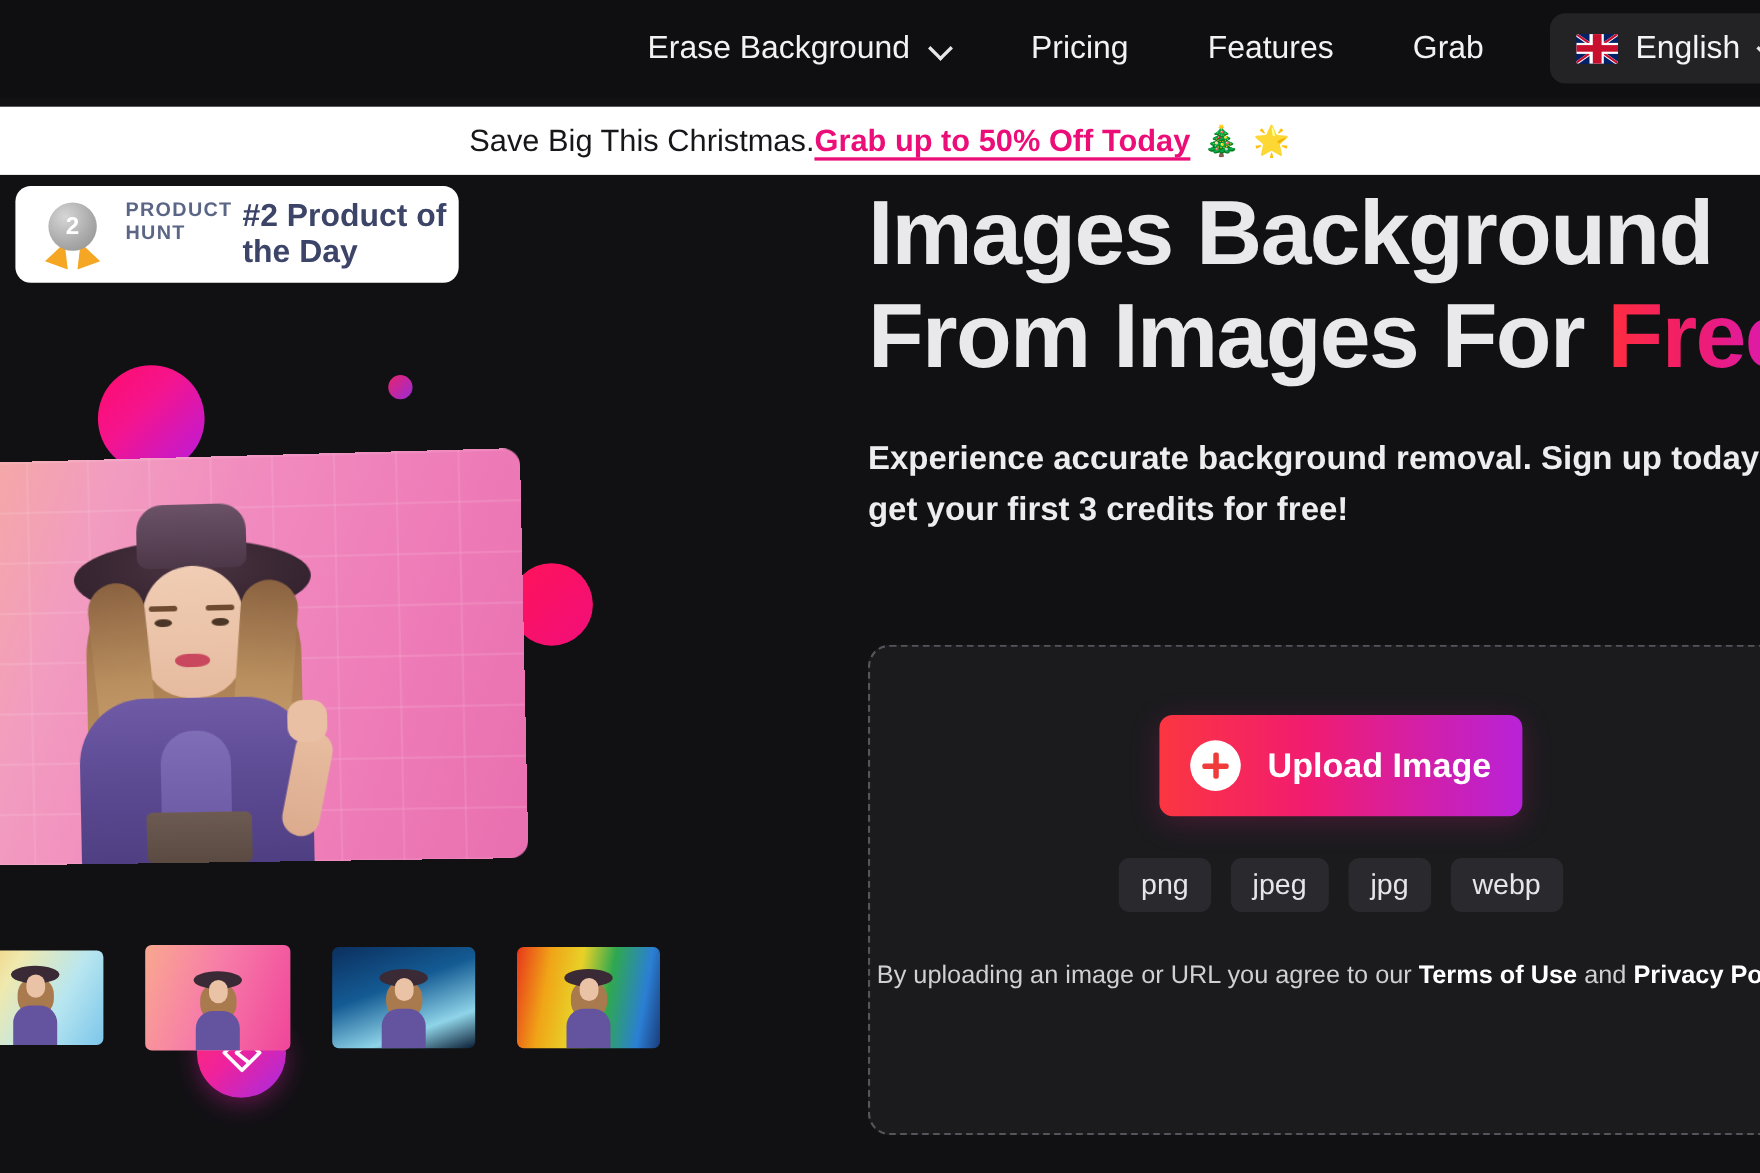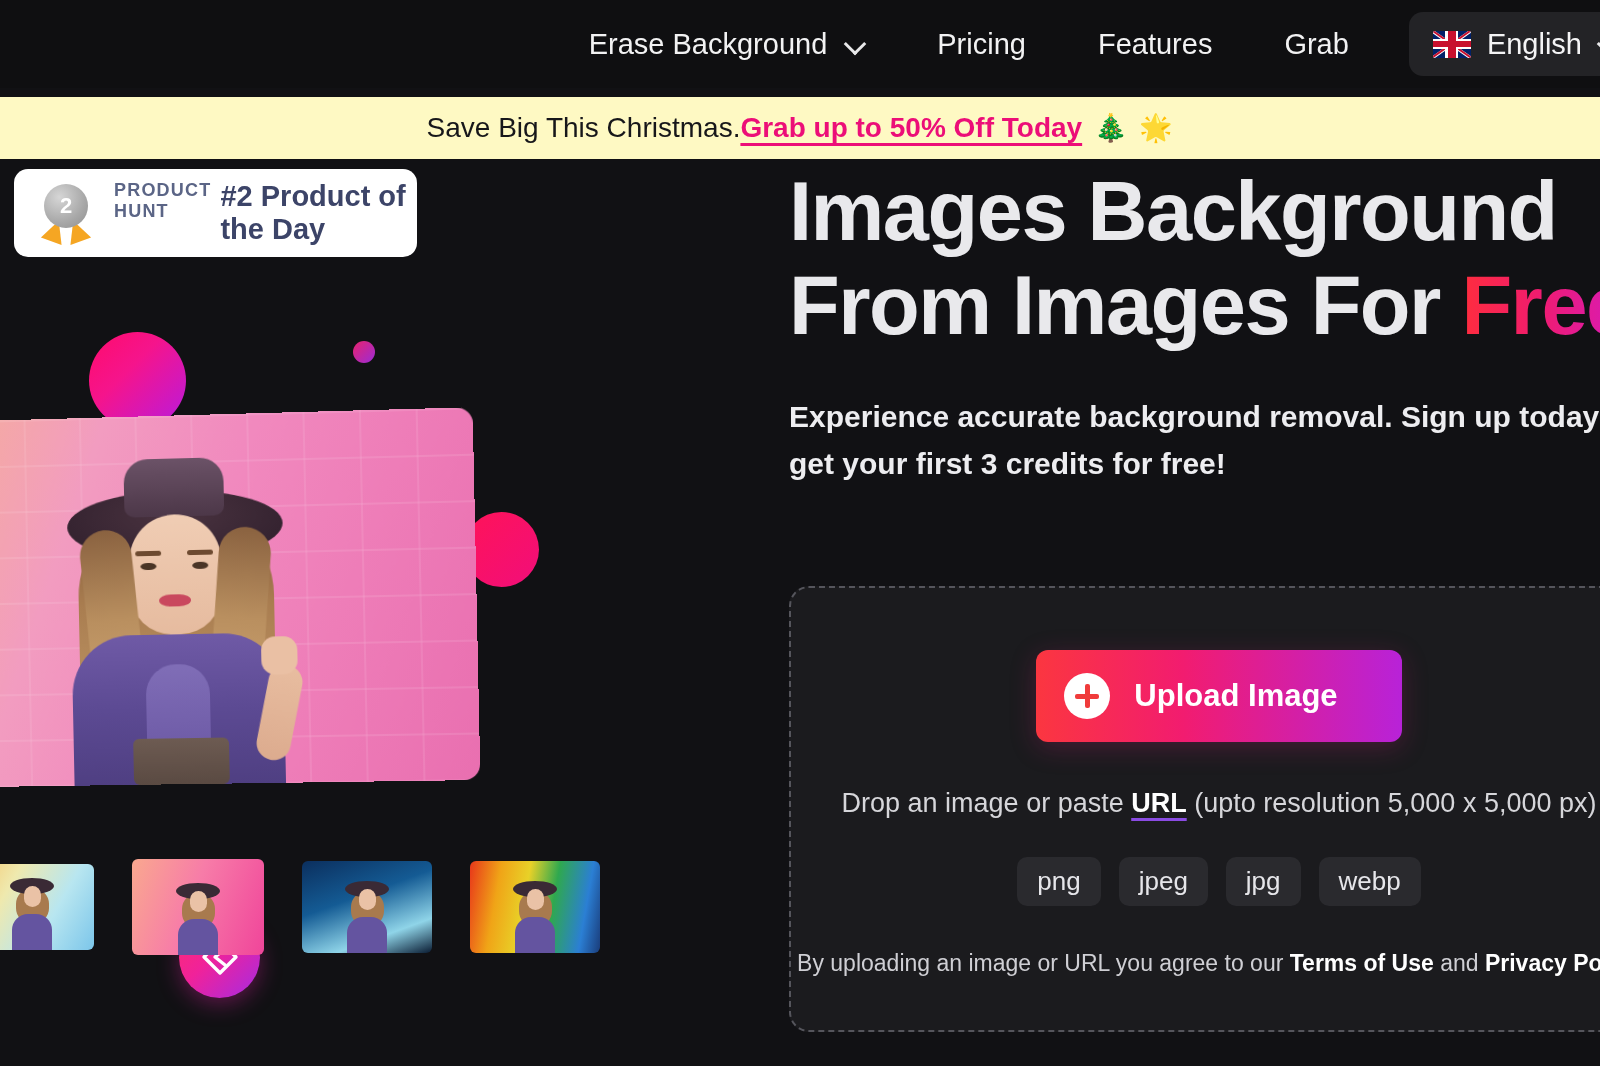--- a/index.html
+++ b/index.html
@@ -59,21 +59,21 @@
   #flag-uk .r1 { transform:rotate(35deg); }
   #flag-uk .r2 { transform:rotate(-35deg); }
   #flag-uk .cw-h { position:absolute; left:0; top:33%; width:100%; height:34%; background:#fff; }
   #flag-uk .cw-v { position:absolute; left:33%; top:0; width:34%; height:100%; background:#fff; }
   #flag-uk .cr-h { position:absolute; left:0; top:40%; width:100%; height:20%; background:#C8102E; }
   #flag-uk .cr-v { position:absolute; left:40%; top:0; width:20%; height:100%; background:#C8102E; }
 
   
   #promo-banner {
     position:absolute; top:97px; left:0; width:1600px; height:62px;
-    background:#fef9c3;
+    background:#ffffff;
     display:flex; align-items:center; justify-content:center;
     gap:0; font-size:28px; color:#1b1b1f;
   }
   #promo-text { color:#17171a; }
   #promo-link {
     color:#EC0E78; font-weight:700; text-decoration:underline;
     text-decoration-thickness:3px; text-underline-offset:6px;
     cursor:pointer;
   }
   .emoji { font-size:27px; margin-left:12px; line-height:1; }
@@ -243,21 +243,21 @@
     background:#1b1b1e;
     border:2px dashed #55555c;
     border-radius:20px;
     display:flex; flex-direction:column; align-items:center;
     padding-top:62px;
   }
   #upload-button {
     display:flex; align-items:center; gap:24px;
     background:linear-gradient(90deg,#FB3640 0%,#F21C6F 40%,#B822D8 100%);
     border:none; border-radius:12px;
-    height:92px; padding:0 64px 0 28px;
+    height:92px; padding:0 28px 0 28px;
     cursor:pointer; box-shadow:0 6px 26px rgba(200,30,120,.25);
   }
   #plus-circle {
     width:46px; height:46px; border-radius:50%; background:#fff;
     position:relative; flex:none;
   }
   #plus-circle::before, #plus-circle::after {
     content:""; position:absolute; background:#F03B3B; border-radius:2px;
   }
   #plus-circle::before { left:11px; top:21px; width:24px; height:5px; }
@@ -457,23 +457,20 @@
     <p id="hero-sub">Experience accurate background removal. Sign up today and get your first 3 credits for free!</p>
   </div>
 
   <div id="upload-panel">
 
     <button id="upload-button">
       <span id="plus-circle"></span>
       <span id="upload-label">Upload Image</span>
     </button>
 
-    <div id="drop-hint">
-      <span>Drop an image or paste </span><a class="url-link">URL</a><span> (upto resolution 5,000 x 5,000 px)</span>
-    </div>
 
     <div id="formats-row">
       <span class="format-chip">png</span>
       <span class="format-chip">jpeg</span>
       <span class="format-chip">jpg</span>
       <span class="format-chip">webp</span>
     </div>
 
     <div id="terms-line">
       <span>By uploading an image or URL you agree to our </span><b>Terms of Use</b><span> and </span><b>Privacy Policy</b>

